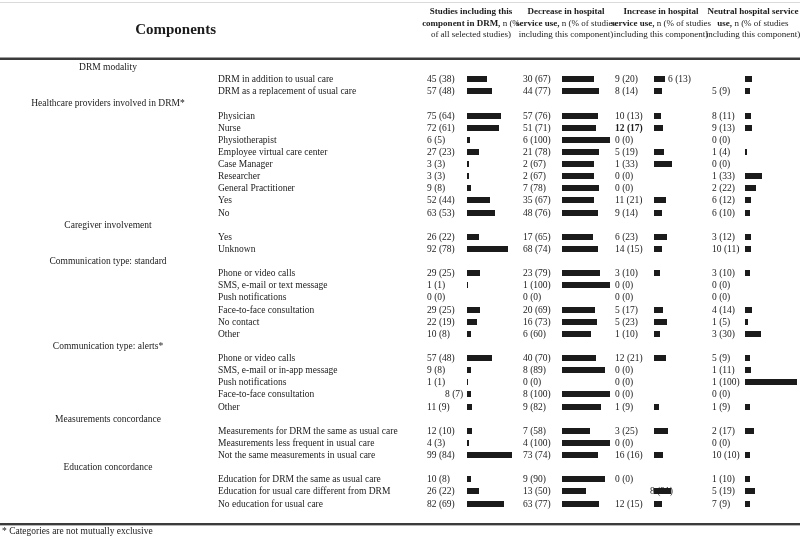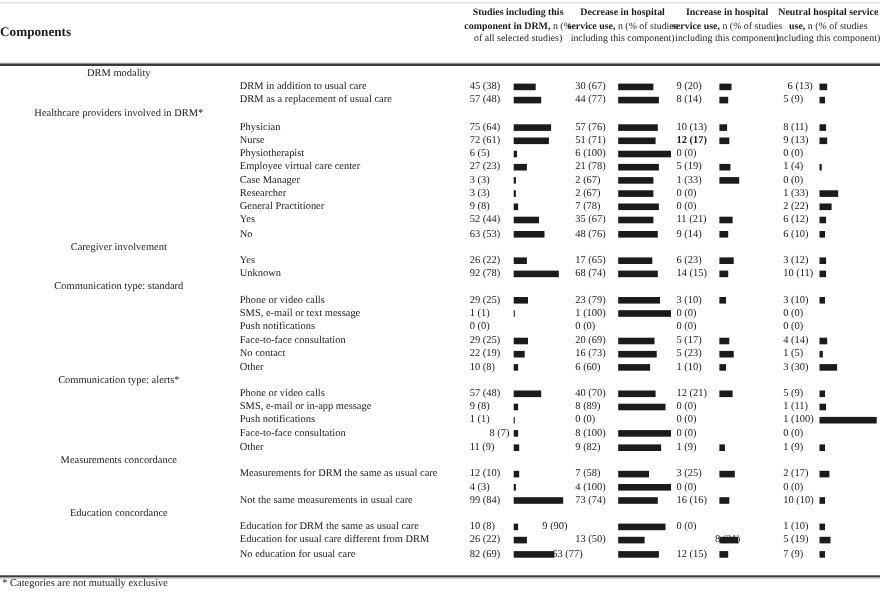--- a/index.html
+++ b/index.html
@@ -8,22 +8,22 @@
     font-family:"Liberation Serif","DejaVu Serif",serif;color:#1b1b1b;overflow:hidden;
   }
   .rule{position:absolute;left:0;width:800px;}
   .rule-top{top:2px;height:1px;background:#dadada;}
   .rule-head-light{top:57px;height:1px;background:#9e9e9e;}
   .rule-head-dark{top:58px;height:2px;background:#3b3b3b;}
   .rule-bottom-dark{top:523px;height:2px;background:#3b3b3b;}
   .rule-bottom-light{top:525px;height:1px;background:#b5b5b5;}
 
   .comp-head{
-    position:absolute;left:0;top:24px;width:216px;text-align:left;
-    font-weight:bold;font-size:12px;line-height:11.5px;
+    position:absolute;left:0;top:24px;width:216px;text-align:right;
+    font-weight:bold;font-size:15px;line-height:11.5px;
   }
   .hcell{
     position:absolute;top:6px;text-align:center;
     font-size:9px;line-height:11.5px;
   }
   .hcell .hb{font-weight:bold;}
   .h0{left:421px;width:100px;}
   .h1{left:516px;width:100px;}
   .h2{left:611px;width:100px;}
   .h3{left:705px;width:96px;}
@@ -74,21 +74,21 @@
   </div>
 
   <div class="row">
     <span class="item-label">DRM in addition to usual care</span>
   <span class="val" style="left: 427px;">45 (38)</span>
         <span class="bar" style="left: 467px; width: 20.14px; background: rgb(27, 27, 27);"></span>
         <span class="val" style="left: 523px;">30 (67)</span>
         <span class="bar" style="left: 562px; width: 32.16px; background: rgb(27, 27, 27);"></span>
         <span class="val" style="left: 615px;">9 (20)</span>
         <span class="bar" style="left: 654px; width: 11px; background: rgb(27, 27, 27);"></span>
-        <span class="val" style="left: 716px;">6 (13)</span>
+        <span class="val" style="left: 668px;">6 (13)</span>
         <span class="bar" style="left: 745px; width: 6.76px; background: rgb(27, 27, 27);"></span>
       </div>
 
   <div class="row">
     <span class="item-label">DRM as a replacement of usual care</span>
   <span class="val" style="left: 427px;">57 (48)</span>
         <span class="bar" style="left: 467px; width: 25.44px; background: rgb(27, 27, 27);"></span>
         <span class="val" style="left: 523px;">44 (77)</span>
         <span class="bar" style="left: 562px; width: 36.96px; background: rgb(27, 27, 27);"></span>
         <span class="val" style="left: 615px;">8 (14)</span>
@@ -372,20 +372,21 @@
         <span class="bar" style="left: 467px; width: 5.3px; background: rgb(27, 27, 27);"></span>
         <span class="val" style="left: 523px;">7 (58)</span>
         <span class="bar" style="left: 562px; width: 27.84px; background: rgb(27, 27, 27);"></span>
         <span class="val" style="left: 615px;">3 (25)</span>
         <span class="bar" style="left: 654px; width: 13.75px; background: rgb(27, 27, 27);"></span>
         <span class="val" style="left: 712px;">2 (17)</span>
         <span class="bar" style="left: 745px; width: 8.84px; background: rgb(27, 27, 27);"></span>
       </div>
 
   <div class="row">
+    <span class="item-label">Measurements less frequent in usual care</span>
   <span class="val" style="left: 427px;">4 (3)</span>
         <span class="bar" style="left: 467px; width: 1.59px; background: rgb(27, 27, 27);"></span>
         <span class="val" style="left: 523px;">4 (100)</span>
         <span class="bar" style="left: 562px; width: 48px; background: rgb(27, 27, 27);"></span>
         <span class="val" style="left: 615px;">0 (0)</span>
         <span class="val" style="left: 712px;">0 (0)</span>
       </div>
 
   <div class="row">
     <span class="item-label">Not the same measurements in usual care</span>
@@ -400,21 +401,21 @@
       </div>
 
   <div class="row">
     <span class="section-label">Education concordance</span>
   </div>
 
   <div class="row">
     <span class="item-label">Education for DRM the same as usual care</span>
   <span class="val" style="left: 427px;">10 (8)</span>
         <span class="bar" style="left: 467px; width: 4.24px; background: rgb(27, 27, 27);"></span>
-        <span class="val" style="left: 493px; text-align: center;">9 (90)</span>
+        <span class="val" style="left: 523px; text-align: center;">9 (90)</span>
         <span class="bar" style="left: 562px; width: 43.2px; background: rgb(27, 27, 27);"></span>
         <span class="val" style="left: 615px;">0 (0)</span>
         <span class="val" style="left: 712px;">1 (10)</span>
         <span class="bar" style="left: 745px; width: 5.2px; background: rgb(27, 27, 27);"></span>
       </div>
 
   <div class="row">
     <span class="item-label">Education for usual care different from DRM</span>
   <span class="val" style="left: 427px;">26 (22)</span>
         <span class="bar" style="left: 467px; width: 11.66px; background: rgb(27, 27, 27);"></span>
@@ -423,21 +424,21 @@
         <span class="val" style="left: 602px; margin-left: 48px;">8 (31)</span>
         <span class="bar" style="left: 654px; width: 17.05px; background: rgb(27, 27, 27);"></span>
         <span class="val" style="left: 712px;">5 (19)</span>
         <span class="bar" style="left: 745px; width: 9.88px; background: rgb(27, 27, 27);"></span>
       </div>
 
   <div class="row">
     <span class="item-label">No education for usual care</span>
   <span class="val" style="left: 427px;">82 (69)</span>
         <span class="bar" style="left: 467px; width: 36.57px; background: rgb(27, 27, 27);"></span>
-        <span class="val" style="left: 502px;">63 (77)</span>
+        <span class="val" style="left: 523px;">63 (77)</span>
         <span class="bar" style="left: 562px; width: 36.96px; background: rgb(27, 27, 27);"></span>
         <span class="val" style="left: 615px;">12 (15)</span>
         <span class="bar" style="left: 654px; width: 8.25px; background: rgb(27, 27, 27);"></span>
         <span class="val" style="left: 712px;">7 (9)</span>
         <span class="bar" style="left: 745px; width: 4.68px; background: rgb(27, 27, 27);"></span>
       </div>
 </div>
 
   <div class="rule rule-bottom-dark"></div>
   <div class="rule rule-bottom-light"></div>

